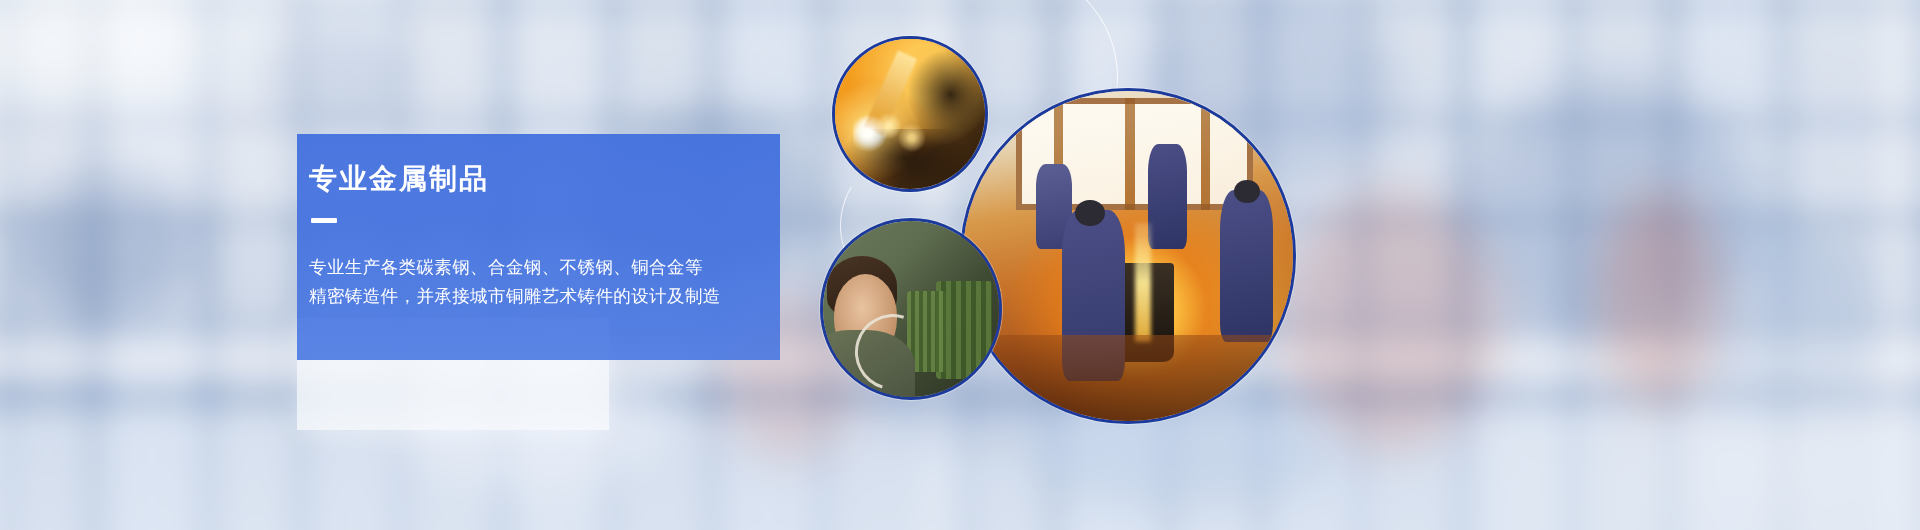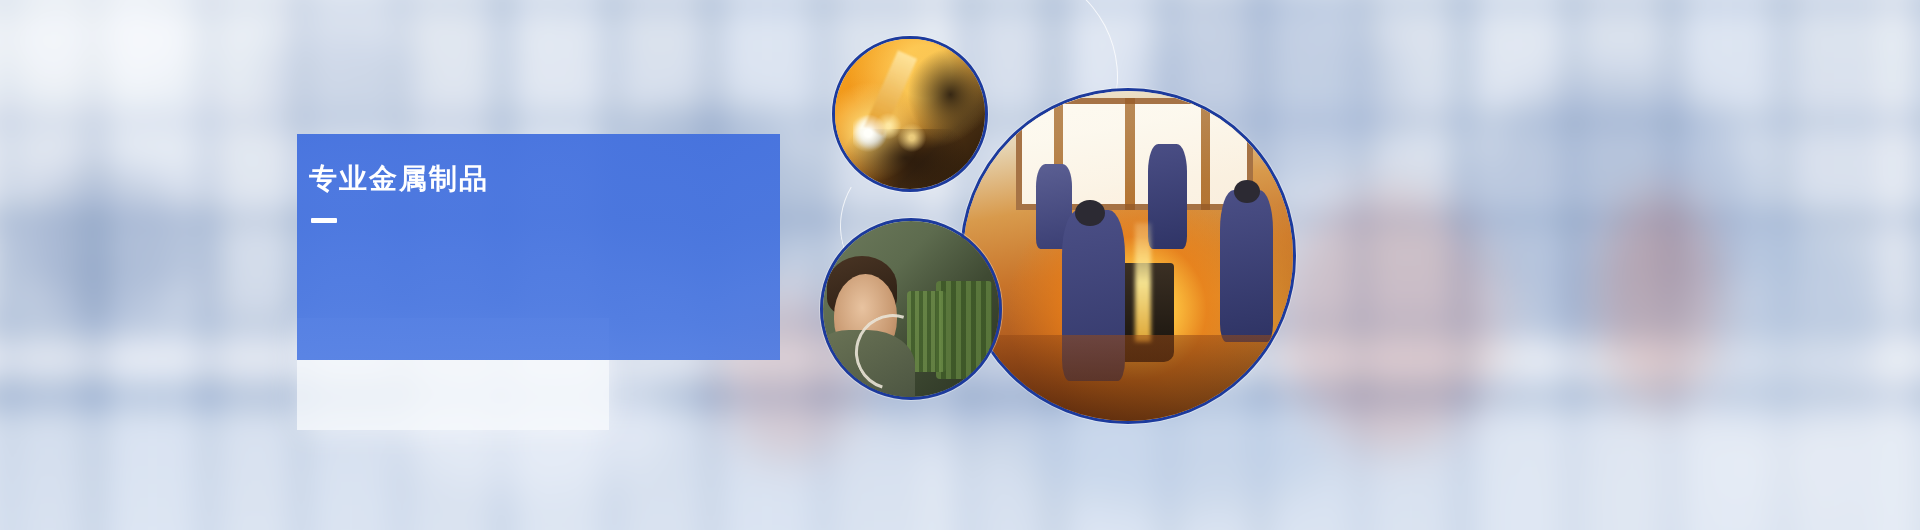--- a/index.html
+++ b/index.html
@@ -370,20 +370,24 @@
     <div class="bg-glow2"></div>
   </div>
 
   <div class="white-card"></div>
 
   <div class="blue-panel">
     <h1 class="panel-title">专业金属制品</h1>
 
     <div class="panel-rule"></div>
 
+    <div class="panel-desc">
+      <span class="line">专业生产各类碳素钢、合金钢、不锈钢、铜合金等</span>
+      <span class="line">精密铸造件，并承接城市铜雕艺术铸件的设计及制造</span>
+    </div>
   </div>
 
   <div class="collage">
 
     <div class="arc arc-top"></div>
     <div class="arc arc-mid"></div>
 
     <div class="photo-circle circle-weld">
       <div class="weld-art"></div>
       <div class="weld-bar"></div>

